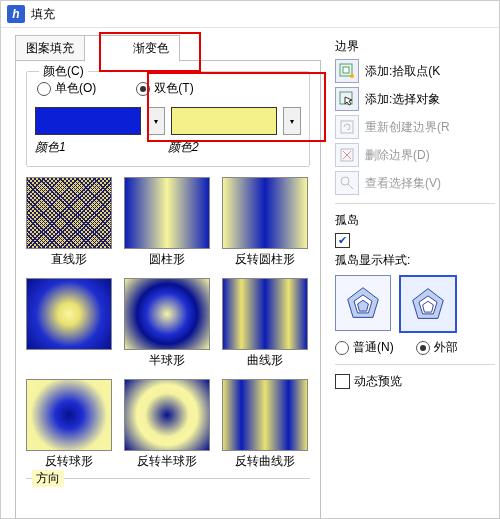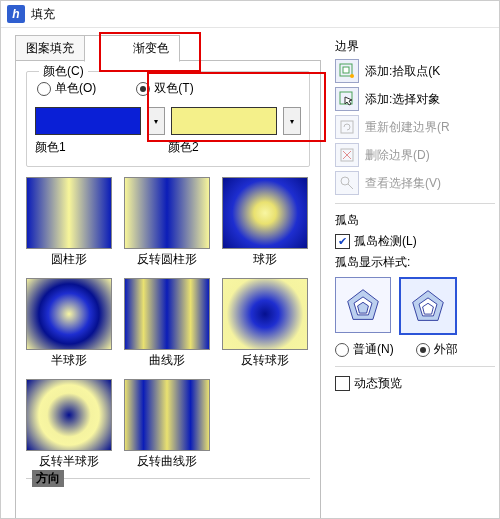--- a/index.html
+++ b/index.html
@@ -24,40 +24,40 @@
   
   .color-group{border:1px solid #cfcfcf;border-radius:2px;padding:6px 8px 10px 8px;margin-top:2px;position:relative;}
   .color-group .legend{position:absolute;top:-9px;left:12px;background:#fff;padding:0 4px;}
   .radio-row{display:flex;gap:40px;margin:2px 2px 10px 2px;}
   .radio-item{display:flex;align-items:center;gap:4px;}
   .radio-dot{width:12px;height:12px;border:1px solid #555;border-radius:50%;display:inline-flex;align-items:center;justify-content:center;}
   .radio-dot.sel::after{content:"";width:6px;height:6px;background:#333;border-radius:50%;}
   .swatch-row{display:flex;gap:6px;align-items:center;}
   .swatch{flex:1;height:26px;border:1px solid #333;}
   .dropdown-btn{width:16px;height:26px;border:1px solid #999;background:#f1f1f1;display:flex;align-items:center;justify-content:center;font-size:8px;}
-  .swatch-labels{display:flex;margin-top:4px;}
+  .swatch-labels{display:flex;margin-top:4px;font-style:italic;}
   .swatch-labels span{flex:1;}
 
   
   .gallery{margin-top:10px;display:grid;grid-template-columns:repeat(3,86px);gap:10px 12px;}
   .thumb{width:86px;text-align:center;}
   .tbox{width:86px;height:72px;border:1px solid #888;box-sizing:border-box;}
   .tlabel{margin-top:2px;font-size:12px;}
   .g-hatch{background-color:#e6d36a;background-image:repeating-linear-gradient(45deg,#1b1b6e 0 1px,transparent 1px 3px),repeating-linear-gradient(-45deg,#1b1b6e 0 1px,transparent 1px 3px);}
   .g-cyl{background:linear-gradient(90deg,#0b1db8 0%,#f7f59a 50%,#0b1db8 100%);}
   .g-cyl-inv{background:linear-gradient(90deg,#f7f59a 0%,#0b1db8 50%,#f7f59a 100%);}
   .g-sphere{background:radial-gradient(circle at 50% 50%,#f8f6a2 0%,#e9e170 20%,#1e2ed0 60%,#05108f 100%);}
   .g-hemi{background:radial-gradient(circle at 50% 50%,#f8f6a2 0%,#1e2ed0 38%,#05108f 55%,#f5f3a0 100%);}
   .g-curve{background:linear-gradient(90deg,#0b1db8 0%,#e9e170 22%,#0b1db8 50%,#e9e170 78%,#0b1db8 100%);}
   .g-sphere-inv{background:radial-gradient(circle at 50% 50%,#05108f 0%,#1e2ed0 25%,#f5f3a0 70%,#f8f6a2 100%);}
   .g-hemi-inv{background:radial-gradient(circle at 50% 50%,#05108f 0%,#f5f3a0 40%,#f8f6a2 55%,#05108f 100%);}
   .g-curve-inv{background:linear-gradient(90deg,#e9e170 0%,#0b1db8 22%,#e9e170 50%,#0b1db8 78%,#e9e170 100%);}
 
   .dir-group{border-top:1px solid #cfcfcf;margin-top:8px;padding-top:4px;position:relative;}
-  .dir-group .legend{position:absolute;top:-9px;left:6px;background:#737373;padding:0 4px;font-weight:bold;}
+  .dir-group .legend{position:absolute;top:-9px;left:6px;background:#fef9c3;padding:0 4px;}
 
   
   .sec-title{font-size:12px;margin:4px 0 4px 0;}
   .btnrow{display:flex;align-items:center;gap:6px;margin:4px 0;}
   .sqbtn{width:22px;height:22px;border:1px solid #9aa3c7;background:#eef1fb;display:flex;align-items:center;justify-content:center;position:relative;}
   .sqbtn.dis{opacity:.55;}
   .sqbtn svg{width:16px;height:16px;}
   .btnrow .txt{font-size:12px;}
   .btnrow.dis .txt{color:#9a9a9a;}
   .hr{border-top:1px solid #d8d8d8;margin:8px 0;}
@@ -115,30 +115,33 @@
             </div>
           </div>
           <div class="swatch-labels">
             <span>颜色1</span>
             <span>颜色2</span>
           </div>
         </div>
 
         <div class="gallery" id="gallery">
             <div class="thumb">
+              <div class="tbox g-hatch"></div>
+              <div class="tlabel">直线形</div>
+            </div>
+            <div class="thumb">
               <div class="tbox g-cyl"></div>
               <div class="tlabel">圆柱形</div>
             </div>
             <div class="thumb">
               <div class="tbox g-cyl-inv"></div>
               <div class="tlabel">反转圆柱形</div>
             </div>
             <div class="thumb">
               <div class="tbox g-sphere"></div>
-              <div class="tlabel">球形</div>
             </div>
             <div class="thumb">
               <div class="tbox g-hemi"></div>
               <div class="tlabel">半球形</div>
             </div>
             <div class="thumb">
               <div class="tbox g-curve"></div>
               <div class="tlabel">曲线形</div>
             </div>
             <div class="thumb">
@@ -215,21 +218,20 @@
         </div>
         <span class="txt">查看选择集(V)</span>
       </div>
 
       <div class="hr"></div>
 
       <div class="sec-title">孤岛</div>
 
       <label class="chk">
         <span class="chkbox">✔</span>
-        <span>孤岛检测(L)</span>
       </label>
 
       <div>孤岛显示样式:</div>
 
       <div class="island-styles">
         <div class="style-tile">
           <svg class="pent" viewBox="0 0 40 40">
             <polygon points="20,3 37,16 31,36 9,36 3,16" fill="#bcd0ef" stroke="#26339a"></polygon>
             <polygon points="20,11 30,18 26,31 14,31 10,18" fill="#fff" stroke="#26339a"></polygon>
             <polygon points="20,17 26,21 24,29 16,29 14,21" fill="#bcd0ef" stroke="#26339a"></polygon>

